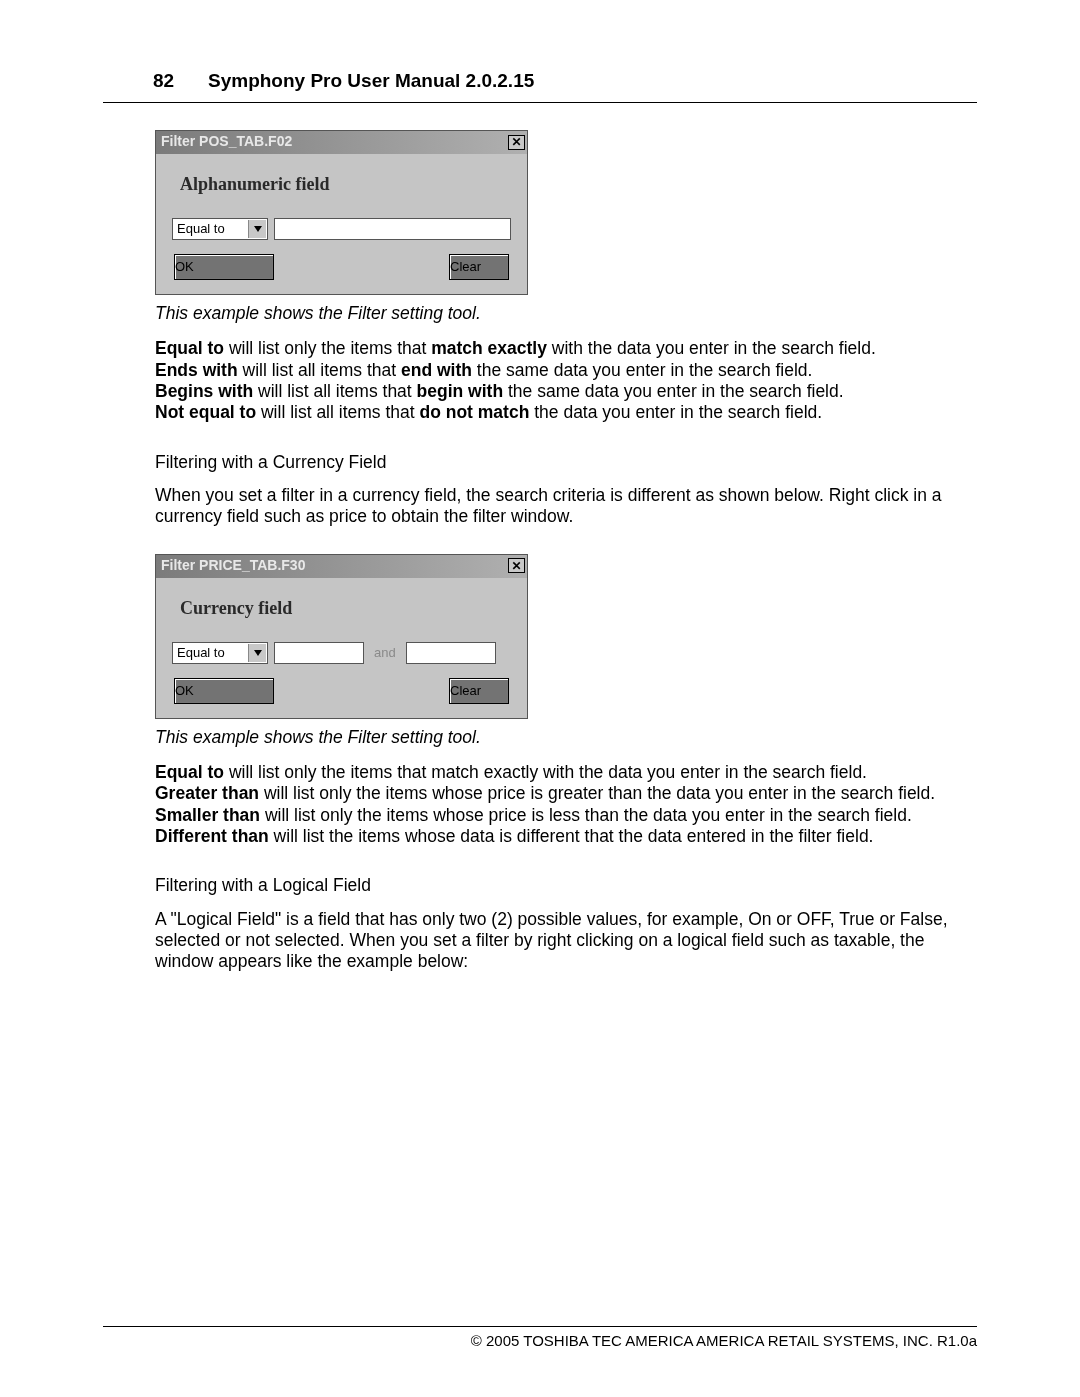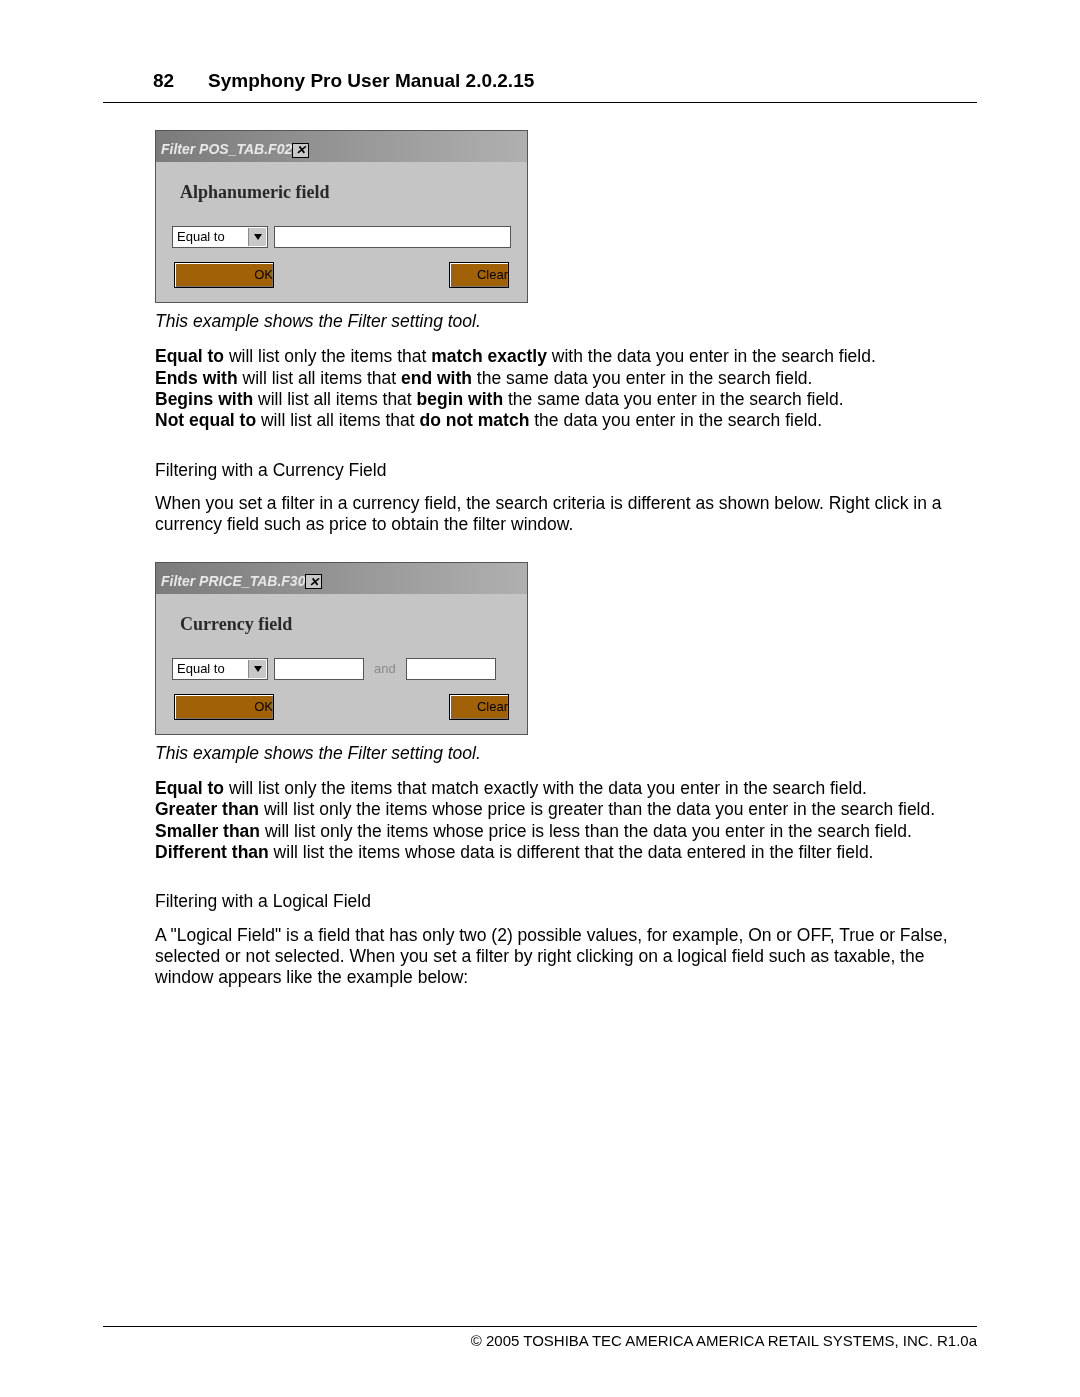--- a/index.html
+++ b/index.html
@@ -88,26 +88,25 @@
     border: 1px solid #555;
     box-sizing: border-box;
     margin-bottom: 8px;
     font-family: Tahoma, Arial, sans-serif;
   }
   .dlg-titlebar {
     background: linear-gradient(to right, #7b7b7b, #b0b0b0);
     color: #e8e8e8;
     font-weight: bold;
     font-size: 14px;
-    padding: 9px 2px 2px 5px;
-    display: flex;
-    align-items: center;
-    justify-content: flex-start;
+    padding: 1px 2px 2px 5px;
+    display: flex;
+    align-items: center;
+    justify-content: space-between;
     height: 20px;
-    font-style: italic;
   }
   .dlg-close {
     width: 17px;
     height: 15px;
     background: #c8c8c8;
     border: 1px solid #000;
     box-sizing: border-box;
     display: flex;
     align-items: center;
     justify-content: center;
@@ -166,27 +165,27 @@
     font-size: 13px;
     color: #8a8a8a;
     padding: 0 4px;
   }
   .dlg-btnrow {
     display: flex;
     justify-content: space-between;
     padding: 0 2px;
   }
   .win-button {
-    background: #a16207;
+    background: #737373;
     border: 1px solid #000;
     box-shadow: inset 1px 1px 0 #fff, inset -1px -1px 0 #777;
     width: 100px;
     height: 26px;
     font-size: 13px;
-    display: flex; align-items: center; justify-content: flex-end;
+    display: flex; align-items: center; justify-content: flex-start;
     box-sizing: border-box;
   }
   .win-button.sm { width: 60px; }
 </style>
 </head>
 <body>
 
 <div class="page">
 
   <div class="header-row">

